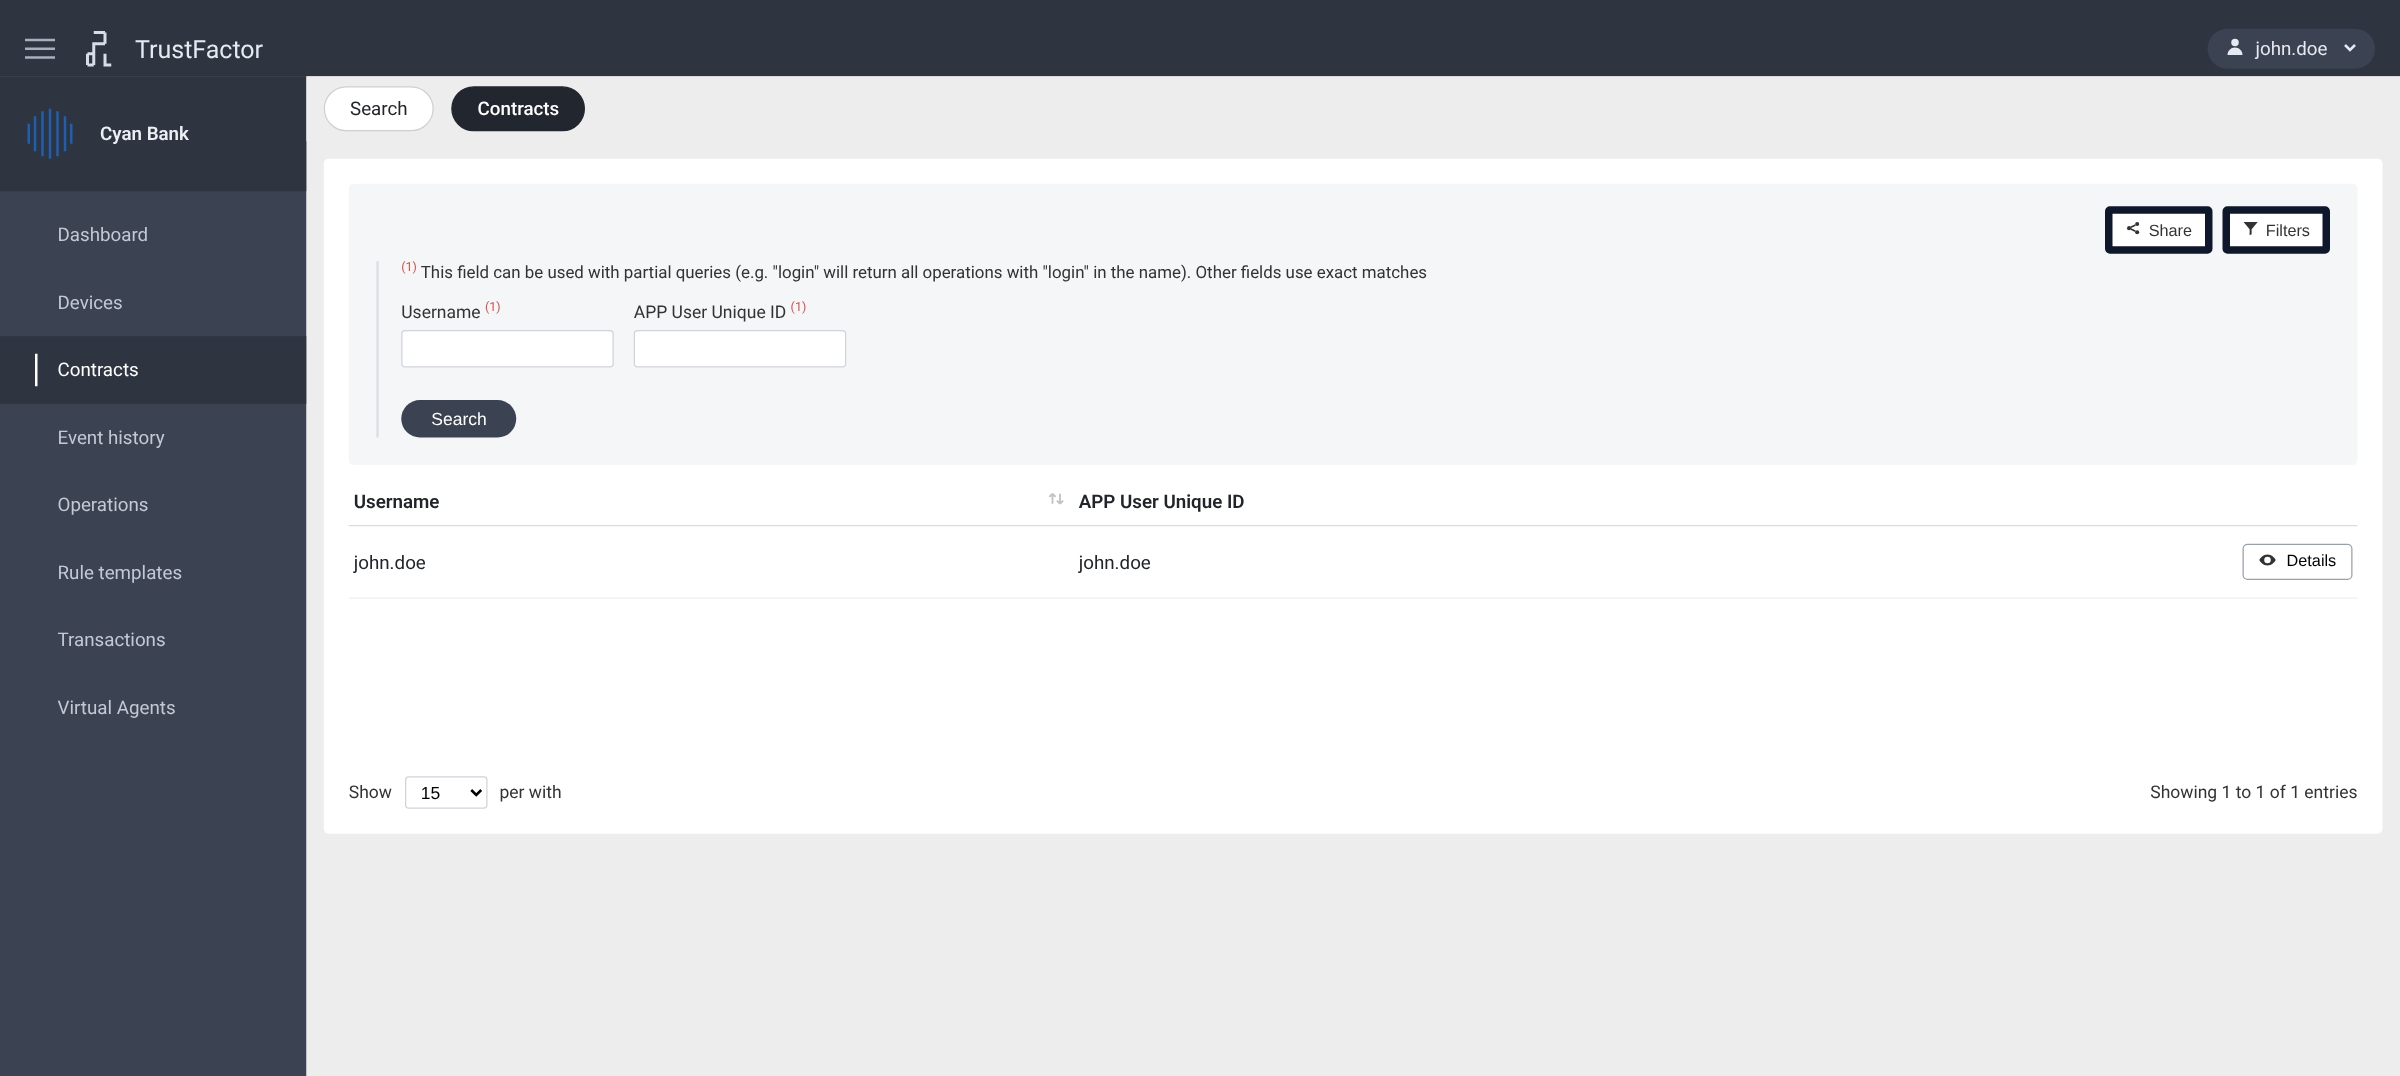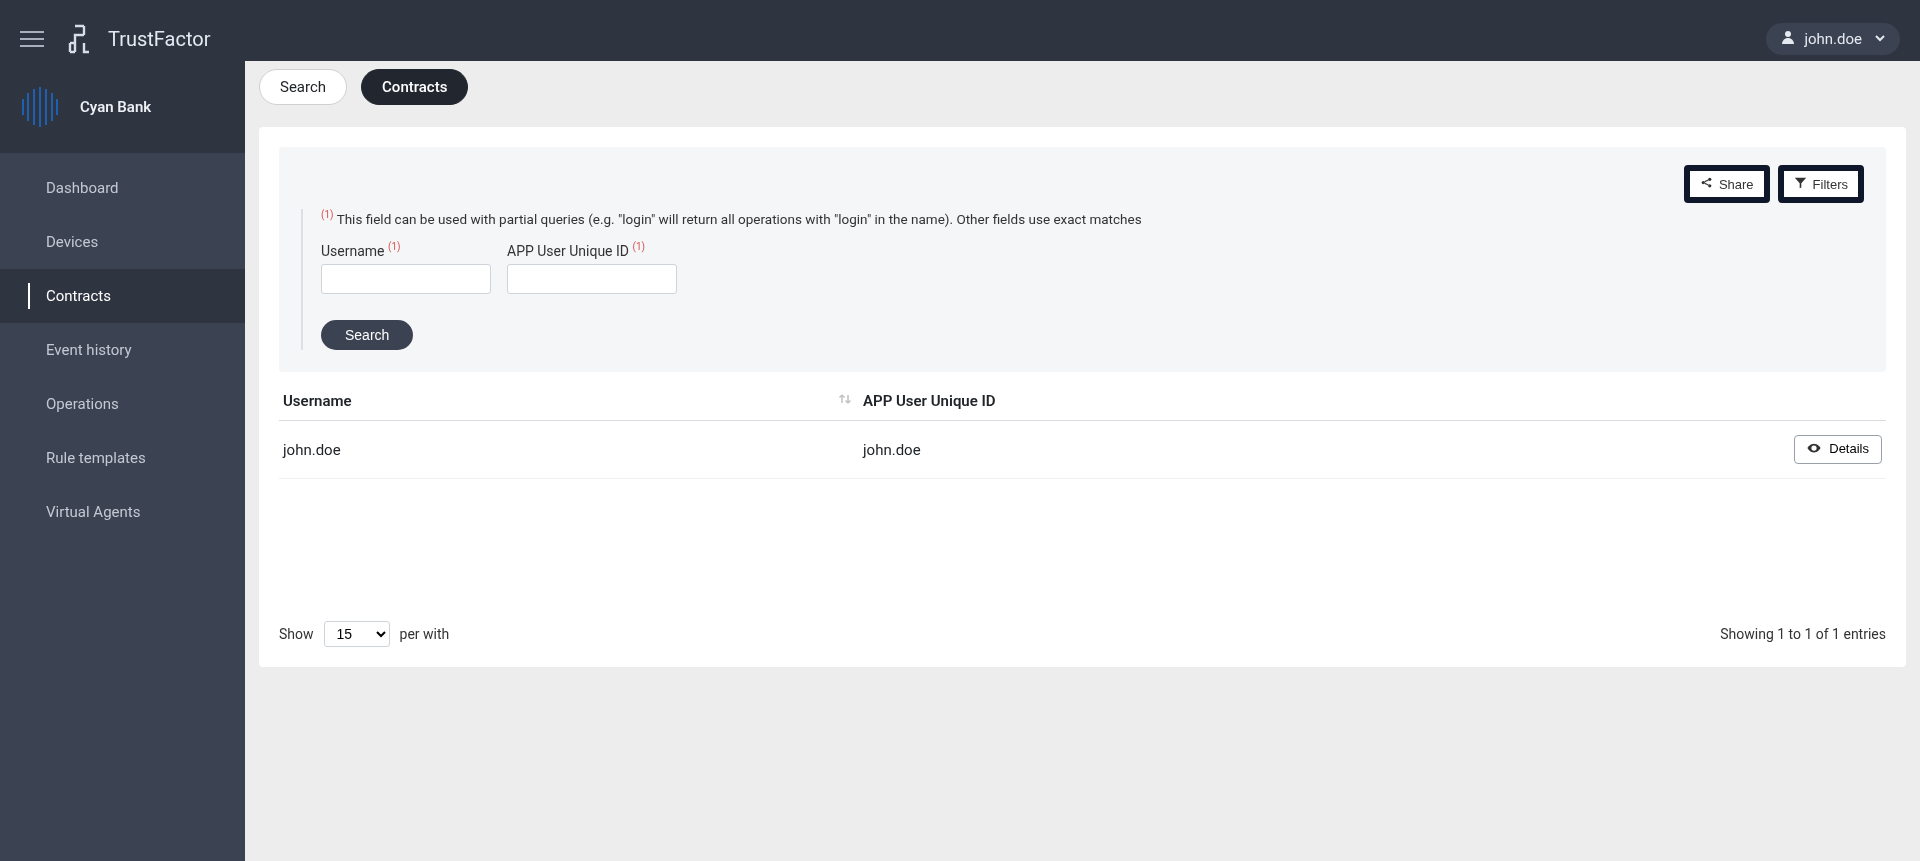--- a/index.html
+++ b/index.html
@@ -335,20 +335,21 @@
       </div>
       <div class="tenant-name">Cyan Bank</div>
     </div>
     <ul class="nav">
       <li>Dashboard</li>
       <li>Devices</li>
       <li class="active">Contracts</li>
       <li>Event history</li>
       <li>Operations</li>
       <li>Rule templates</li>
+      <li>Transactions</li>
       <li>Virtual Agents</li>
     </ul>
   </div>
 
   <div class="main">
     <div class="tabbar">
       <div class="tab">Search</div>
       <div class="tab active">Contracts</div>
     </div>
 

